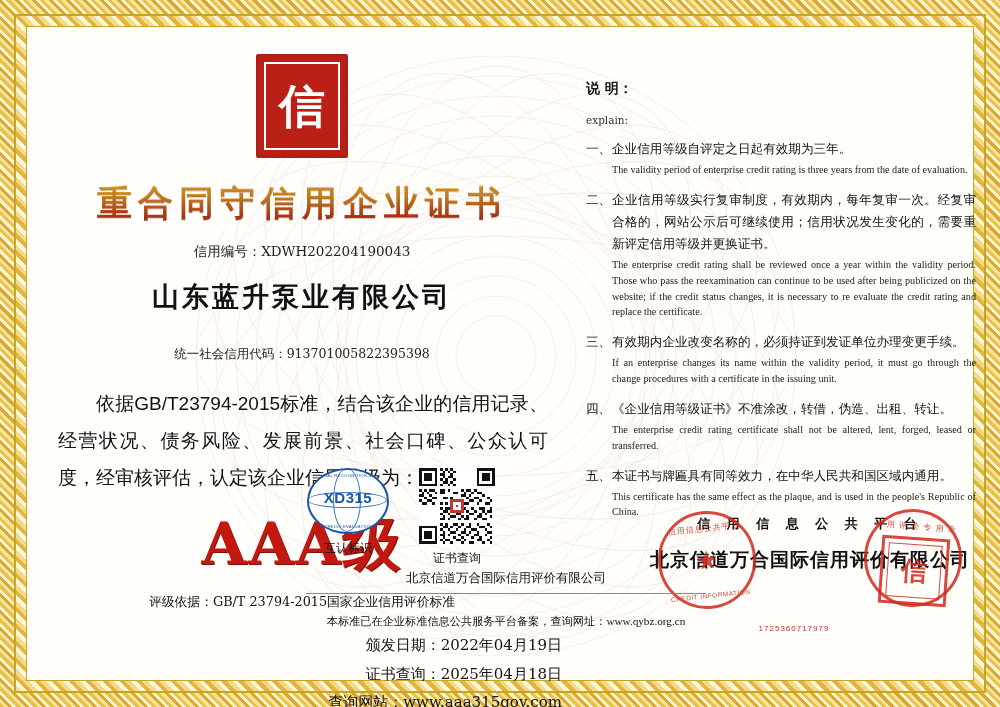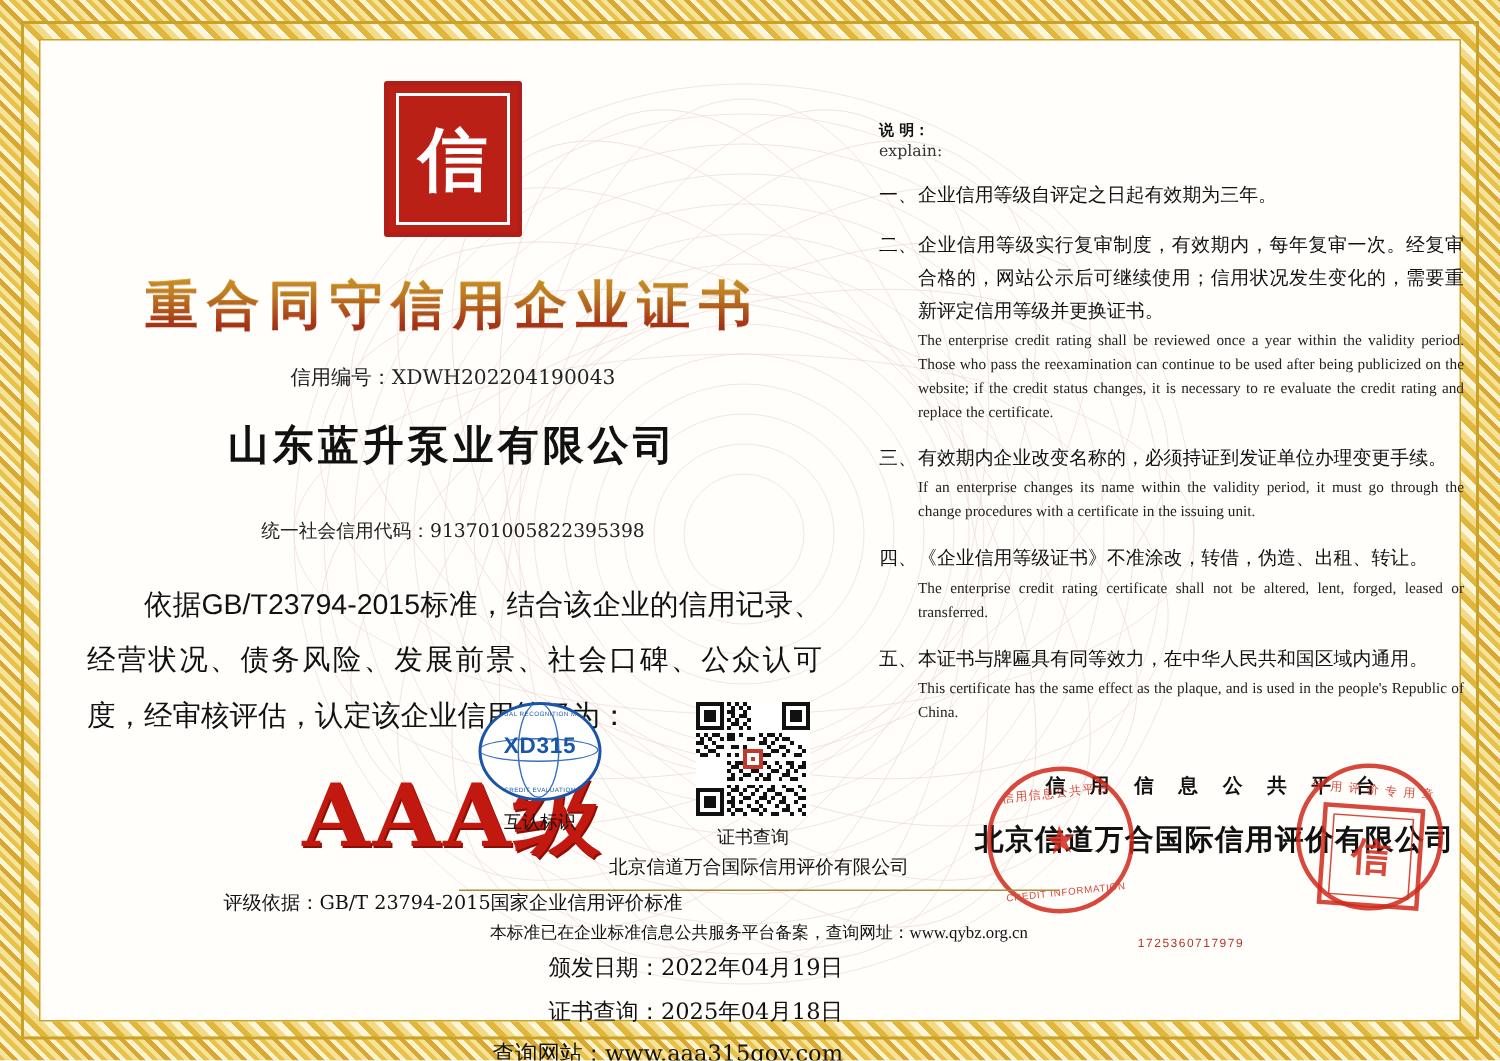--- a/index.html
+++ b/index.html
@@ -94,21 +94,21 @@
     margin-top:10px;font-size:12.8px;color:#111;
     font-family:"DejaVu Serif",serif;
   }
   .dates{
     margin-top:20px;text-align:right;padding-left:26px;
     font-family:"DejaVu Serif",serif;
     font-size:15px;line-height:1.9;color:#111;
   }
   .dates .url2{padding-left:44px;display:block;}
   .badges{
-    position:absolute;left:272px;top:430px;display:flex;gap:50px;align-items:flex-start;
+    position:absolute;left:260px;top:430px;display:flex;gap:17px;align-items:flex-start;
   }
   .badge{width:92px;text-align:center;}
   .badge-cap{font-size:12px;color:#111;margin-top:6px;font-family:"DejaVu Serif",serif;}
   .globe{
     width:78px;height:62px;margin:0 auto;border:2px solid #1a56a8;border-radius:50%;
     position:relative;overflow:hidden;background:#fff;
   }
   .globe:before,.globe:after{
     content:"";position:absolute;border:1px solid #3a72c0;border-radius:50%;
   }
@@ -137,21 +137,21 @@
     width:400px;
   }
   .note-small{
     margin-top:20px;font-family:Liberation Serif, serif;font-size:11.2px;color:#111;
   }
   
   .right{
     position:absolute;left:552px;top:46px;width:390px;
     font-family:"DejaVu Serif",serif;color:#111;
   }
-  .ex-head{font-size:10px;font-weight:bold;margin-bottom:1px;}
+  .ex-head{font-size:14px;font-weight:bold;margin-bottom:16px;}
   .ex-head-en{font-size:10.5px;color:#333;margin-bottom:12px;}
   .item{display:flex;margin-bottom:11px;}
   .num{width:26px;flex:0 0 26px;font-size:12.6px;line-height:1.75;}
   .body-zh{font-size:12.6px;line-height:1.75;text-align:justify;}
   .body-en{font-size:10.2px;line-height:1.55;color:#222;text-align:justify;margin-top:2px;
            font-family:"Liberation Serif",serif;}
   
   .seal-area{
     position:absolute;left:600px;bottom:56px;width:360px;height:110px;
   }
@@ -461,20 +461,21 @@
     </div>
 
     <div class="right">
       <div class="ex-head">说 明：</div>
       <div class="ex-head-en">explain:</div>
 
       <div class="item">
         <div class="num">一、</div>
         <div>
           <div class="body-zh">企业信用等级自评定之日起有效期为三年。</div>
+          <div class="body-en">The validity period of enterprise credit rating is three years from the date of evaluation.</div>
         </div>
       </div>
 
       <div class="item">
         <div class="num">二、</div>
         <div>
           <div class="body-zh">企业信用等级实行复审制度，有效期内，每年复审一次。经复审合格的，网站公示后可继续使用；信用状况发生变化的，需要重新评定信用等级并更换证书。</div>
           <div class="body-en">The enterprise credit rating shall be reviewed once a year within the validity period. Those who pass the reexamination can continue to be used after being publicized on the website; if the credit status changes, it is necessary to re evaluate the credit rating and replace the certificate.</div>
         </div>
       </div>

